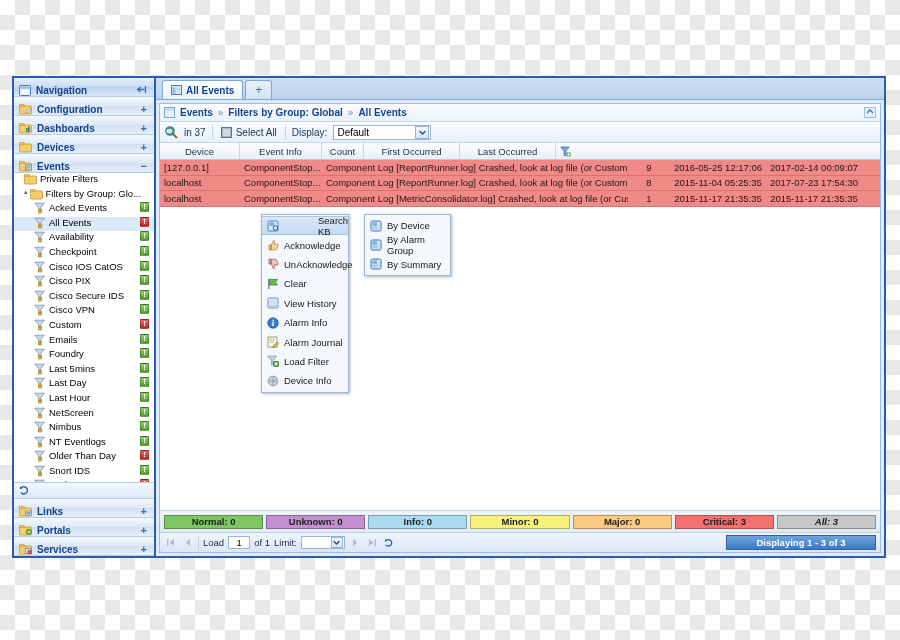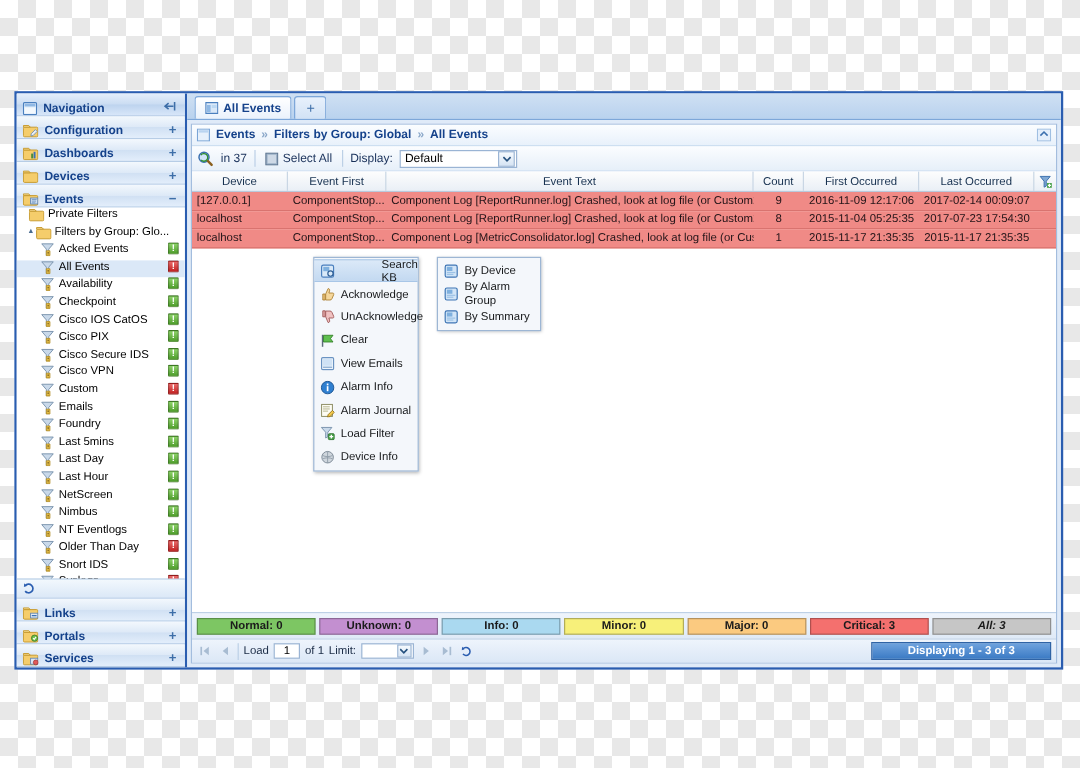--- a/index.html
+++ b/index.html
@@ -745,43 +745,42 @@
             <svg width="7" height="5" viewBox="0 0 7 5">
                 <path d="M0.5 1 L3.5 4 L6.5 1" fill="none" stroke="#27527f" stroke-width="1.4"></path>
               </svg>
           </span>
         </span>
       </div>
 
       <div id="grid">
         <div class="grid-head">
           <div class="th c-device">Device</div>
-          <div class="th c-type">Event First</div>
-          <div class="th c-text">Event Text</div>
+          <div class="th c-type">Event Info</div>
           <div class="th c-count">Count</div>
           <div class="th c-first">First Occurred</div>
           <div class="th c-last">Last Occurred</div>
           <div class="th c-filter">
             <span class="ic">
               <svg width="11" height="11" viewBox="0 0 11 11">
                 <path d="M0.8 1 H9.2 L5.9 5 V9 L4.1 10 V5 Z" fill="#7fa8d4" stroke="#3a6fae" stroke-width="0.8"></path>
                 <rect x="6.5" y="6.5" width="4" height="4" fill="#4aa24a"></rect>
                 <path d="M8.5 7.2 V9.8 M7.2 8.5 H9.8" stroke="#fff" stroke-width="1"></path>
               </svg>
             </span>
           </div>
         </div>
         <div class="grid-body">
           <div id="grid-rows">
               <div class="grid-row">
                 <div class="td c-device">[127.0.0.1]</div>
                 <div class="td c-type">ComponentStop...</div>
                 <div class="td c-text">Component Log [ReportRunner.log] Crashed, look at log file (or Custom2) for more information.</div>
                 <div class="td c-count">9</div>
-                <div class="td c-first">2016-11-09 12:17:06</div>
+                <div class="td c-first">2016-05-25 12:17:06</div>
                 <div class="td c-last">2017-02-14 00:09:07</div>
                 <div class="td c-filter"></div>
               </div>
               <div class="grid-row">
                 <div class="td c-device">localhost</div>
                 <div class="td c-type">ComponentStop...</div>
                 <div class="td c-text">Component Log [ReportRunner.log] Crashed, look at log file (or Custom2) for more information.</div>
                 <div class="td c-count">8</div>
                 <div class="td c-first">2015-11-04 05:25:35</div>
                 <div class="td c-last">2017-07-23 17:54:30</div>
@@ -897,21 +896,21 @@
               <span class="lbl">Clear</span>
             </div>
             <div class="ctx-item">
               <span class="ctx-ico">
                 <svg width="12" height="12" viewBox="0 0 12 12">
                   <rect x="1" y="1" width="10" height="10" rx="1" fill="#eef5fc" stroke="#6a93c2"></rect>
                   <rect x="2.2" y="2.2" width="7.6" height="5.6" fill="#cfe2f5"></rect>
                   <path d="M2.2 9 H9.8" stroke="#6a93c2" stroke-width="0.8"></path>
                 </svg>
               </span>
-              <span class="lbl">View Emails</span>
+              <span class="lbl">View History</span>
             </div>
             <div class="ctx-item">
               <span class="ctx-ico">
                 <svg width="12" height="12" viewBox="0 0 12 12">
                   <circle cx="6" cy="6" r="5.2" fill="#2f7fd0" stroke="#1d5694" stroke-width="0.8"></circle>
                   <rect x="5.3" y="4.8" width="1.4" height="4.2" fill="#fff"></rect>
                   <rect x="5.3" y="2.6" width="1.4" height="1.5" fill="#fff"></rect>
                 </svg>
               </span>
               <span class="lbl">Alarm Info</span>

